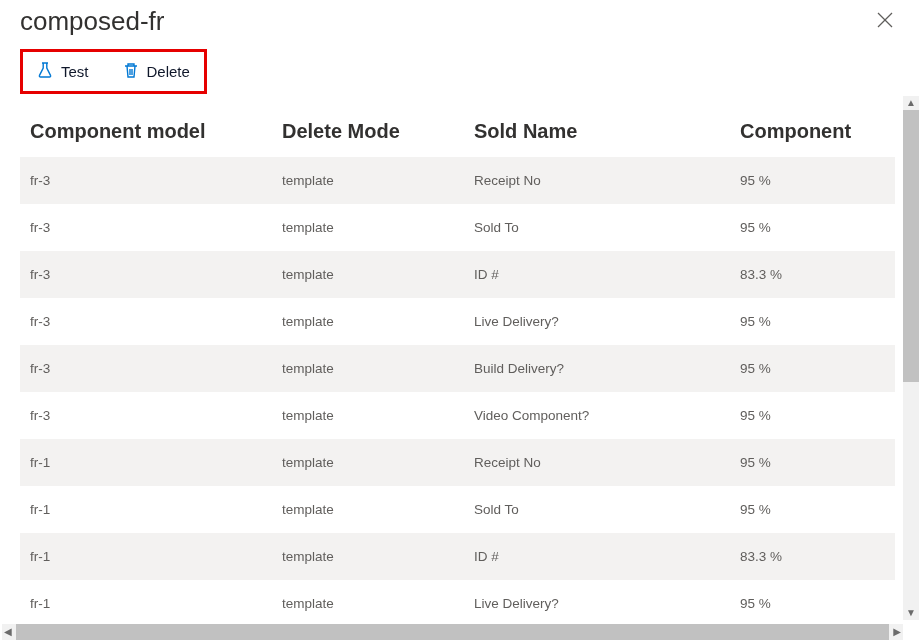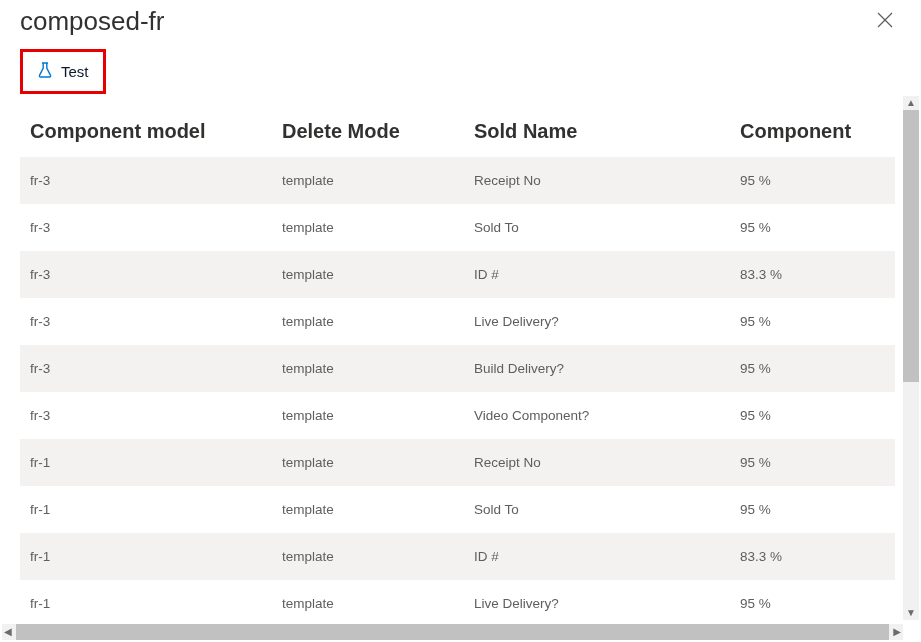--- a/index.html
+++ b/index.html
@@ -163,20 +163,28 @@
   </div>
 
   <div class="toolbar-highlight">
     <div class="toolbar-btn">
       <span>
         <svg viewBox="0 0 16 16">
             <path d="M5 1h6M6.2 1v5L2.5 13.3c-.5.9.1 1.7 1 1.7h9c.9 0 1.5-.8 1-1.7L9.8 6V1"></path>
           </svg>
       </span>
       <span>Test</span>
+    </div>
+    <div class="toolbar-btn">
+      <span>
+        <svg viewBox="0 0 16 16">
+            <path d="M2 4h12M5 4V2h6v2M4 4l1 11h6l1-11M7 7v6M9 7v6"></path>
+          </svg>
+      </span>
+      <span>Delete</span>
     </div>
   </div>
 
   <div class="table-wrap">
     <table>
       <colgroup>
           <col class="c1">
           <col class="c2">
           <col class="c3">
           <col class="c4">

